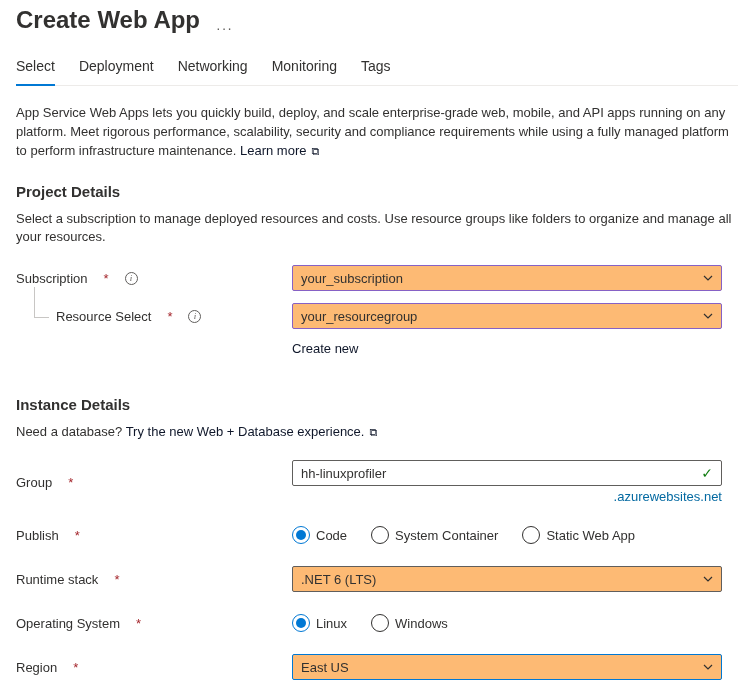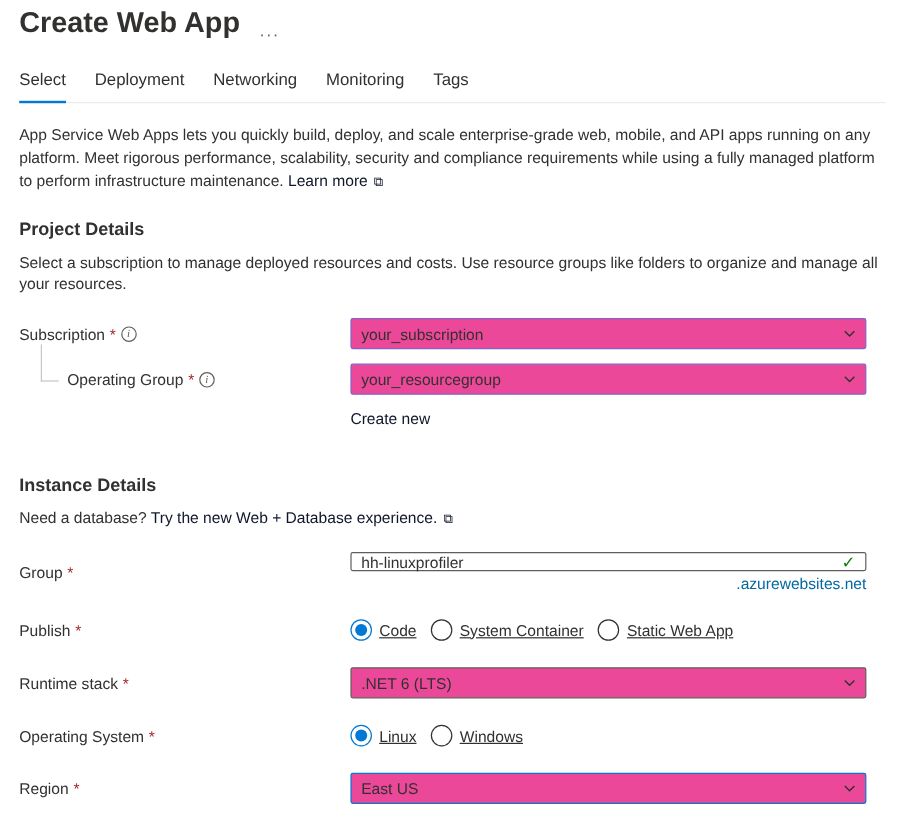--- a/index.html
+++ b/index.html
@@ -50,21 +50,21 @@
     .field-row.indent .label-cell::before {
       content: "";
       position: absolute;
       left: 18px;
       top: -22px;
       width: 14px;
       height: 30px;
       border-left: 1px solid #c8c6c4;
       border-bottom: 1px solid #c8c6c4;
     }
-    .label-cell { width: 276px; flex-shrink: 0; display: flex; align-items: center; gap: 4px; font-size:13px;text-align:center;}
+    .label-cell { width: 276px; flex-shrink: 0; display: flex; align-items: center; gap: 16px; font-size:13px;text-align:center;}
     .req { color: #a4262c; }
     .info-icon {
       display: inline-flex;
       width: 13px; height: 13px;
       border: 1px solid #605e5c;
       border-radius: 50%;
       align-items: center;
       justify-content: center;
       font-size: 9px;
       color: #605e5c;
@@ -75,57 +75,57 @@
     .select {
       width: 100%;
       height: 26px;
       border: 1px solid #605e5c;
       border-radius: 2px;
       padding: 0 28px 0 8px;
       font-size: 13px;
       display: flex;
       align-items: center;
       position: relative;
-      background: #ec4899;
+      background: #fdba74;
       cursor: pointer;
     }
     .select.purple { border-color: #8661c5; }
     .select.blue { border-color: #0078d4; }
     .chevron {
       position: absolute;
       right: 8px;
       top: 50%;
       transform: translateY(-50%);
       width: 10px; height: 6px;
     }
     .chevron svg { display:block; }
     .sub-link { margin-left: 276px; margin-top: 2px; margin-bottom: 20px; }
     .section-gap { height: 20px; }
     .input {
       width: 100%;
-      height: 16px;
+      height: 26px;
       border: 1px solid #605e5c;
       border-radius: 2px;
       padding: 0 28px 0 8px;
       font-size: 13px;
       position: relative;
       display: flex;
       align-items: center;
       background: #fff;
     }
     .check-icon {
       position: absolute;
       right: 8px;
       top: 50%;
       transform: translateY(-50%);
       color: #107c10;
       font-size: 14px;
     }
     .suffix { text-align: right; font-size: 13px; margin-top: 3px; color:#0369a1;}
-    .radios { display: flex; gap: 12px; align-items: center; text-decoration: underline; }
+    .radios { display: flex; gap: 24px; align-items: center; }
     .radio { display: flex; align-items: center; gap: 6px; cursor: pointer; font-size:13px;}
     .radio-circle {
       width: 18px; height: 18px;
       border: 1px solid #323130;
       border-radius: 50%;
       display: flex;
       align-items: center;
       justify-content: center;
     }
     .radio-circle.checked { border-color: #0078d4; }
@@ -174,21 +174,21 @@
           <svg viewBox="0 0 10 6" width="10" height="6">
             <path d="M1 1 L5 5 L9 1" stroke="#323130" stroke-width="1.2" fill="none"></path>
           </svg>
         </span>
     </div>
   </div>
 </div>
 
 <div class="field-row indent">
   <div class="label-cell">
-    <span>Operating Group</span>
+    <span>Resource Select</span>
     <span class="req">*</span>
     <span class="info-icon">i</span>
   </div>
   <div class="control-cell">
     <div class="select purple">
       <span>your_resourcegroup</span>
       <span class="chevron">
           <svg viewBox="0 0 10 6" width="10" height="6">
             <path d="M1 1 L5 5 L9 1" stroke="#323130" stroke-width="1.2" fill="none"></path>
           </svg>

